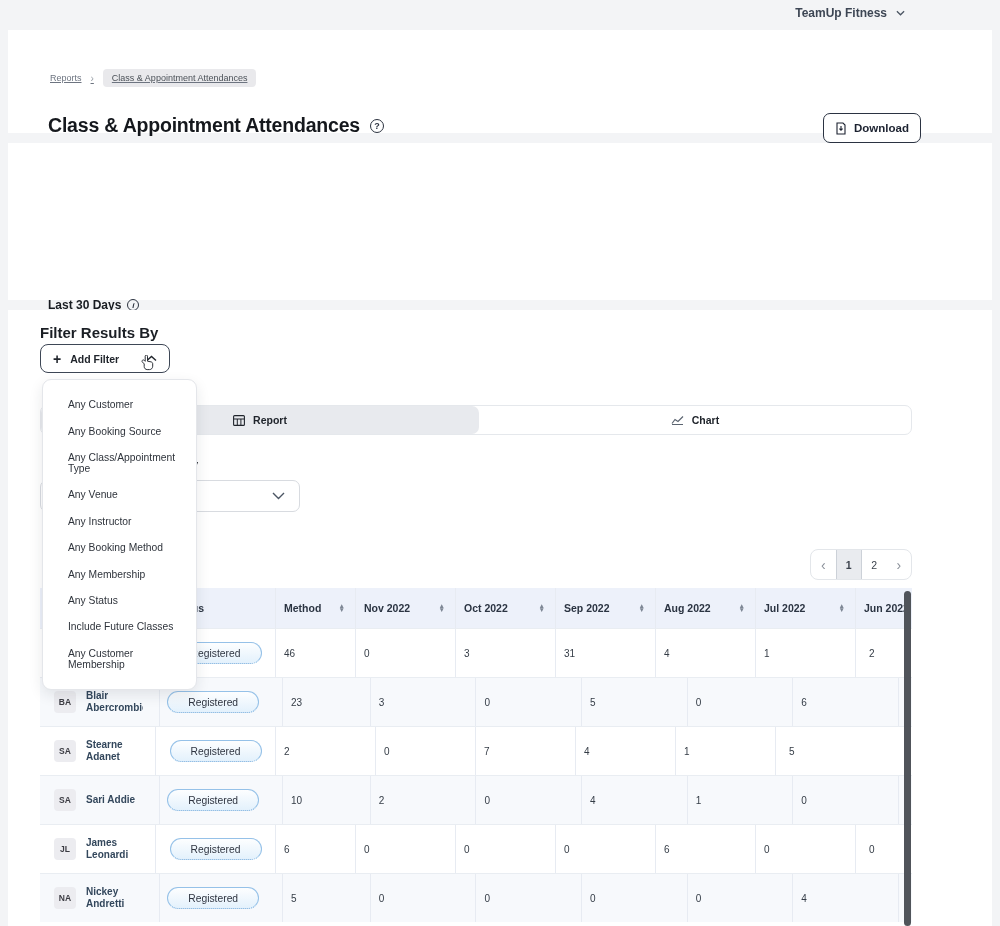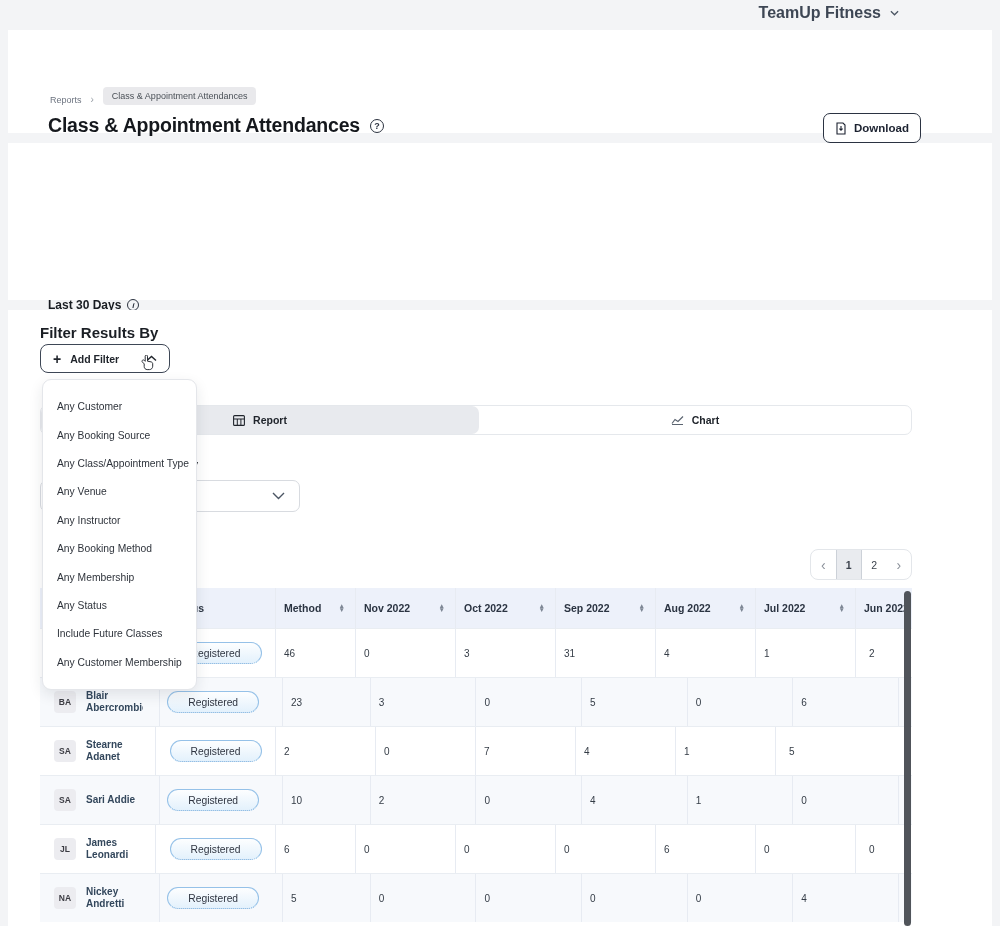--- a/index.html
+++ b/index.html
@@ -4,26 +4,26 @@
 <style>
   * { margin:0; padding:0; box-sizing:border-box; }
   body { background:#e9eaec; font-family:"Liberation Sans", sans-serif; }
   #app { position:relative; width:1000px; height:926px; background:#f3f4f6; overflow:hidden; margin:0 auto; }
   .panel { position:absolute; background:#fff; left:8px; width:984px; }
 
   
   .topnav { position:absolute; top:0; left:0; width:1000px; height:26px; display:flex; align-items:center; gap:20px; padding-left:35px; }
   .topnav a { font-size:8.5px; color:#6f7378; text-decoration:none; cursor:pointer; }
   .heart { color:#e23b30; font-size:10px; margin-left:-12px; }
-  .account { position:absolute; top:0; right:101px; height:26px; display:flex; align-items:center; gap:9px; font-size:16px; font-weight:bold; color:#3d4654; cursor:pointer; }
+  .account { position:absolute; top:0; right:95px; height:26px; display:flex; align-items:center; gap:9px; font-size:12px; font-weight:bold; color:#3d4654; cursor:pointer; }
   .chev { width:9px; height:6px; }
 
   
   .panel-header { top:30px; height:103px; }
-  .breadcrumb { position:absolute; left:42px; top:57px; display:flex; align-items:flex-end; gap:9px; font-size:9px; color:#6d7480; }
+  .breadcrumb { position:absolute; left:42px; top:39px; display:flex; align-items:center; gap:9px; font-size:9px; color:#6d7480;text-decoration:underline; }
   .crumb-sep { color:#9aa0a8; font-size:10px; }
   .crumb-pill { background:#e9e9ec; border-radius:4px; padding:4px 9px; color:#4b5158; }
   .title-row { position:absolute; left:40px; top:84px; display:flex; align-items:center; gap:10px; }
   .page-title { font-size:19.5px; font-weight:800; letter-spacing:-0.2px; color:#15181d; }
   .q-circle { width:14px; height:14px; border:1.2px solid #2c3340; border-radius:50%; font-size:9px; font-weight:bold; color:#2c3340; display:flex; align-items:center; justify-content:center; }
   .btn-download { position:absolute; left:815px; top:83px; width:98px; height:30px; background:#fff; border:1.6px solid #2b3342; border-radius:7px; display:flex; align-items:center; justify-content:center; gap:7px; font-size:11.5px; font-weight:bold; color:#1c2230; cursor:pointer; }
 
   
   .panel-summary { top:143px; height:157px; }
   .sum-title { position:absolute; left:40px; top:155px; display:flex; align-items:center; gap:6px; font-size:12px; font-weight:bold; color:#171b21; }
@@ -38,21 +38,21 @@
 
   
   .panel-main { top:310px; height:616px; }
   .filter-label { position:absolute; left:40px; top:324px; font-size:15px; font-weight:bold; color:#1a1e24; }
   .btn-addfilter { position:absolute; left:40px; top:344px; width:130px; height:29px; background:#fff; border:1.2px solid #3e4756; border-radius:8px; display:flex; align-items:center; padding:0 12px; gap:9px; cursor:pointer; z-index:15; }
   .plus { font-size:14px; font-weight:bold; color:#20252c; line-height:1; }
   .af-label { font-size:10.5px; font-weight:600; color:#20252c; }
   .caret-up { margin-left:auto; }
   .cursor-svg { position:absolute; left:141px; top:355px; z-index:40; }
 
-  .menu { position:absolute; left:42px; top:379px; width:155px; height:311px; background:#fff; border:1px solid #e4e6ea; border-radius:9px; box-shadow:0 5px 14px rgba(30,35,48,.10); z-index:30; display:flex; flex-direction:column; justify-content:space-evenly; padding:4px 0; }
+  .menu { position:absolute; left:42px; top:379px; width:155px; height:311px; background:#fff; border:1px solid #e4e6ea; border-radius:9px; box-shadow:0 5px 14px rgba(30,35,48,.10); z-index:30; display:flex; flex-direction:column; justify-content:space-evenly; padding:4px 11px; }
   .menu-item { padding-left:14px; font-size:10.3px; color:#2e333b; cursor:pointer; }
 
   .tabbar { position:absolute; left:40px; top:405px; width:872px; height:30px; border:1px solid #e5e8ec; border-radius:7px; display:flex; background:#fff; }
   .tab { display:flex; align-items:center; justify-content:center; gap:8px; font-size:10.5px; font-weight:bold; color:#20252c; cursor:pointer; }
   .tab-report { width:438px; background:#e8eaee; border-radius:7px; }
   .tab-chart { flex:1; }
 
   .groupby { position:absolute; left:40px; top:480px; width:260px; height:32px; border:1px solid #d8dbe0; border-radius:7px; background:#fff; display:flex; align-items:center; padding:0 14px; font-size:11px; color:#3a404a; cursor:pointer; }
   .gb-chev { margin-left:auto; }
   .gb-frag { position:absolute; left:192px; top:458px; font-size:11px; font-weight:bold; color:#1a1e24; }

